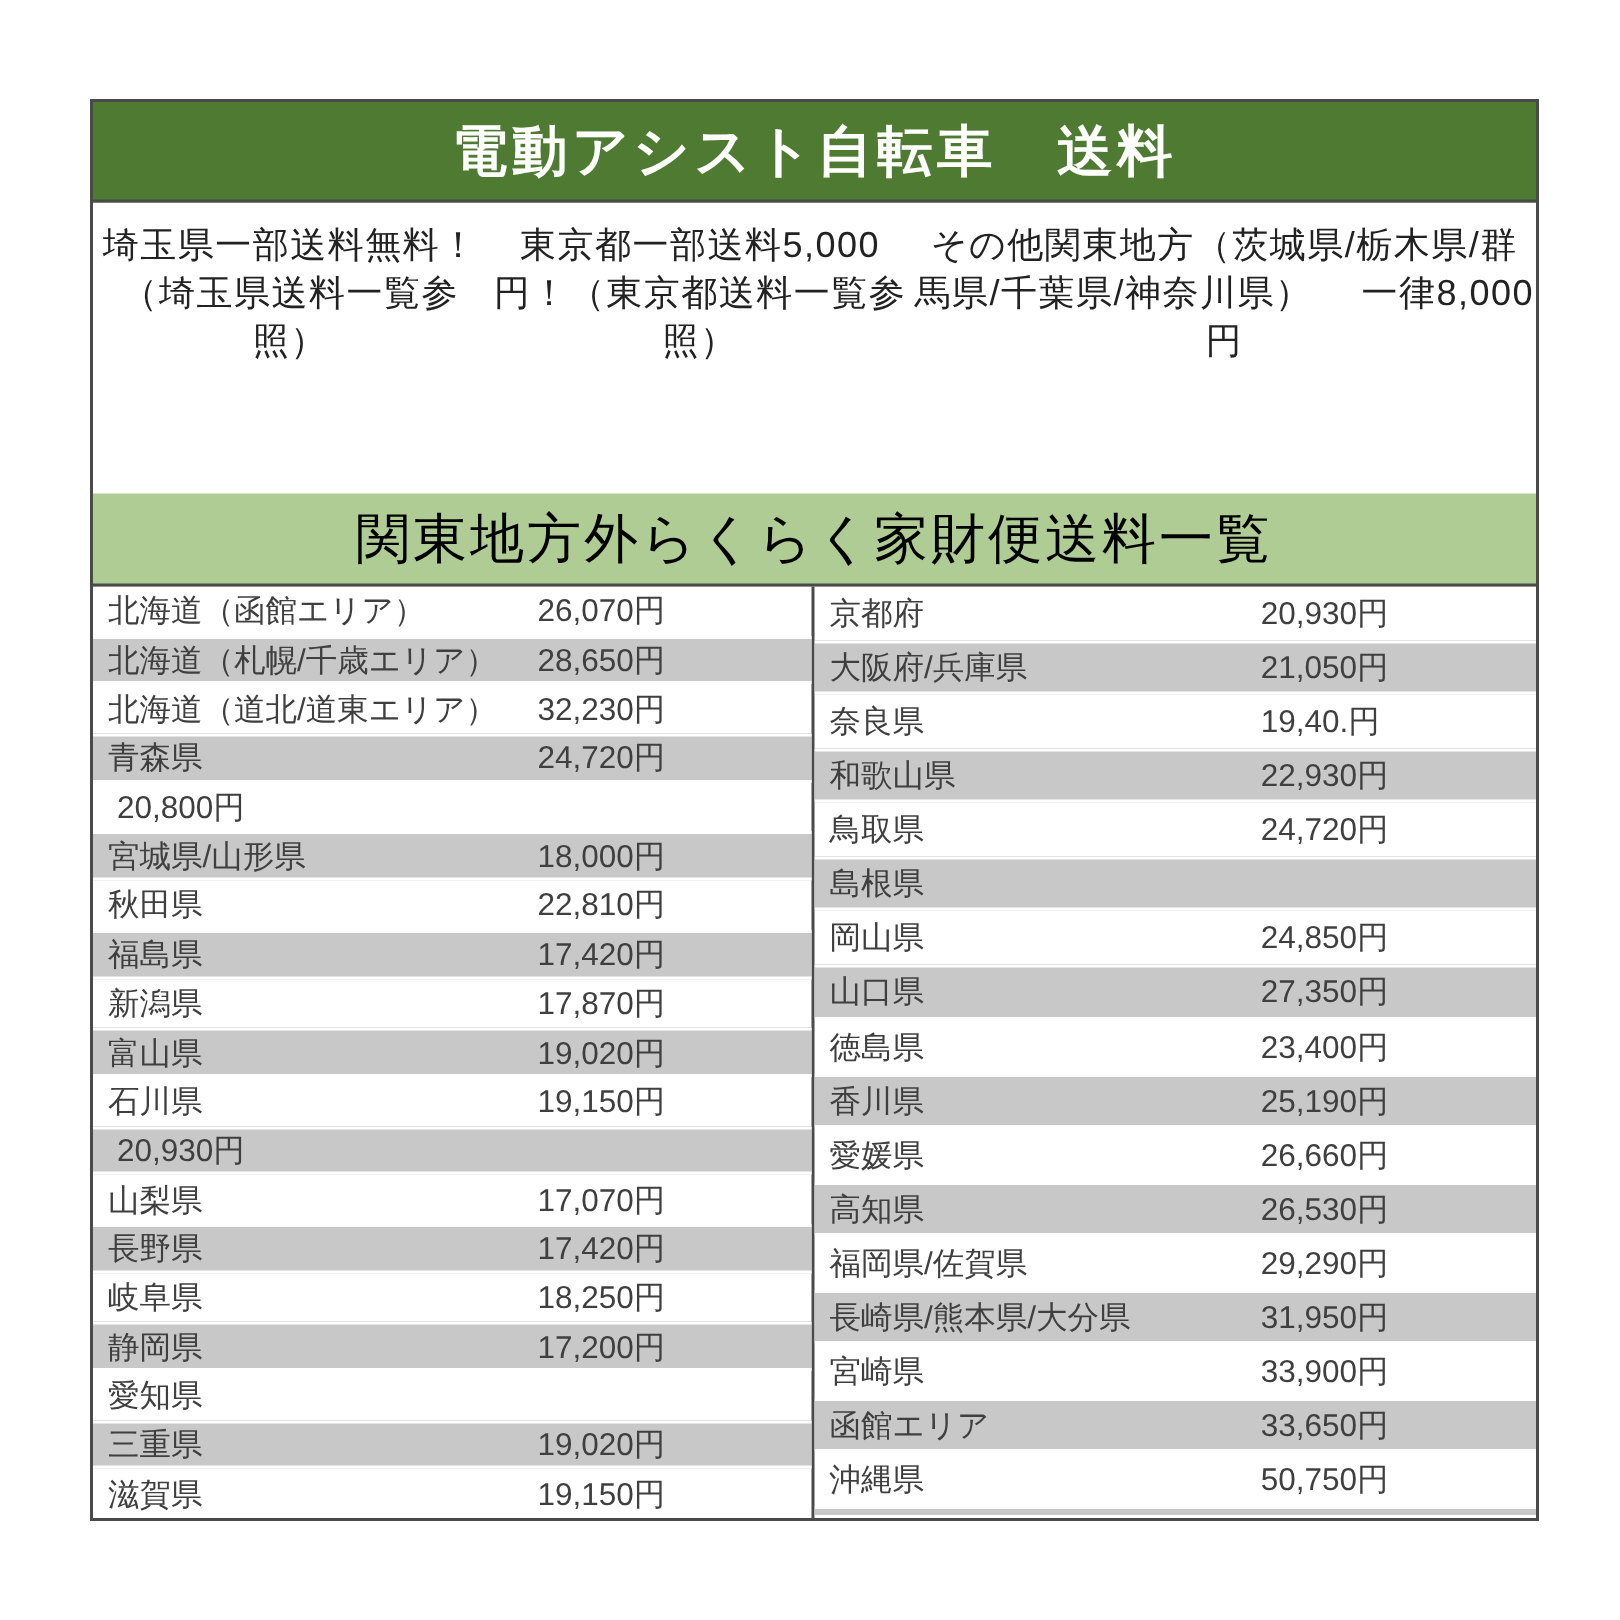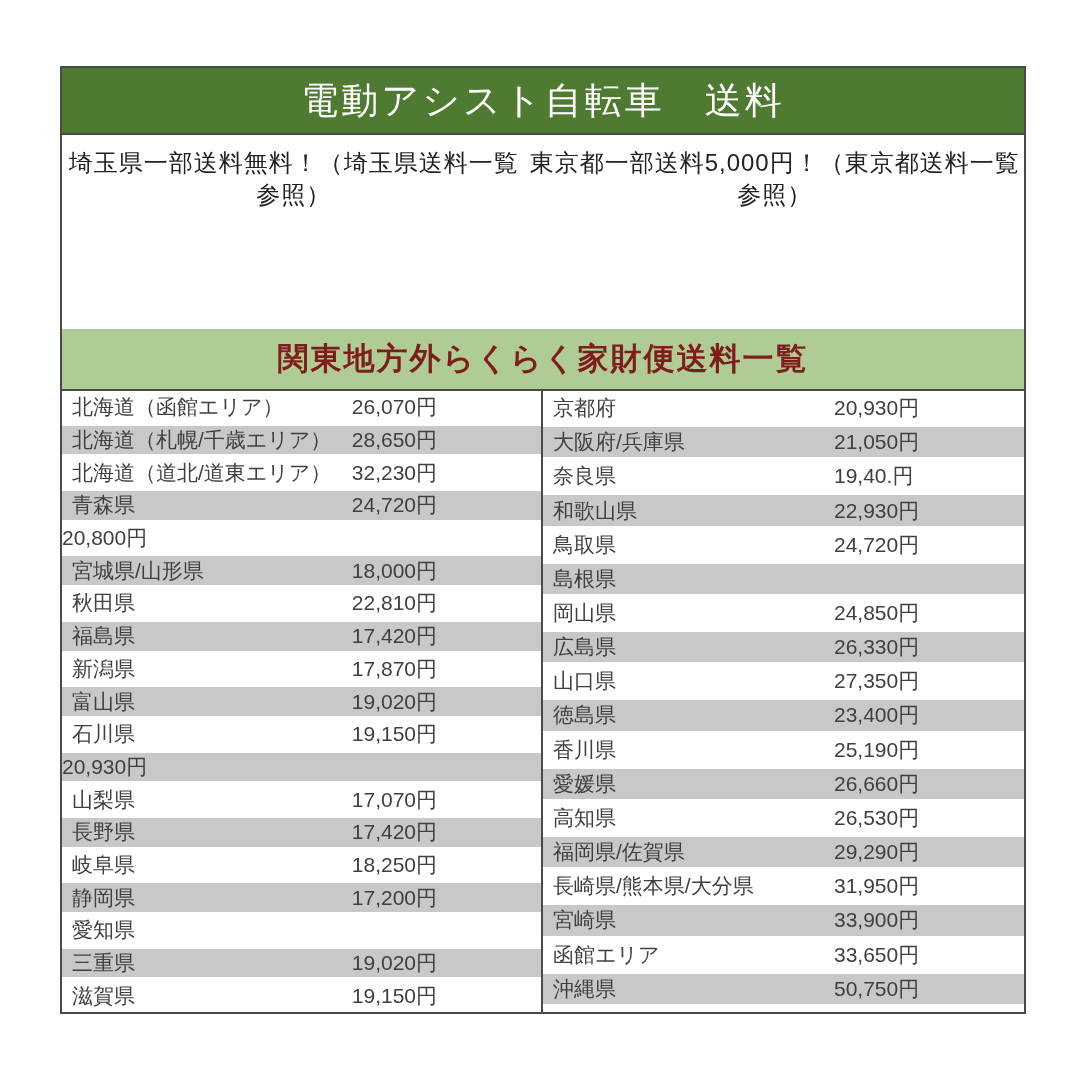--- a/index.html
+++ b/index.html
@@ -29,21 +29,21 @@
   .title-bar {
     height: 67px;
     flex: 0 0 67px;
     background: var(--header-green);
     border-bottom: 2px solid var(--border-dark);
     display: flex;
     align-items: center;
     justify-content: center;
     color: #ffffff;
     font-size: 37px;
-    font-weight: normal;
+    font-weight: bold;
     letter-spacing: 3px;
   }
   .notes {
     flex: 0 0 194px;
     display: flex;
     flex-direction: row;
     justify-content: space-around;
     padding: 12px 0 14px 0;
   }
   .note-line {
@@ -52,23 +52,23 @@
     color: var(--note-text);
     letter-spacing: 1px;
   }
   .subheader {
     flex: 0 0 62px;
     background: var(--subheader-green);
     border-bottom: 2px solid var(--border-dark);
     display: flex;
     align-items: center;
     justify-content: center;
-    font-size: 31px;
-    font-weight: bold;
-    color: #7f1d1d;
+    font-size: 36px;
+    font-weight: normal;
+    color: #000000;
     letter-spacing: 2px;
   }
   .table {
     flex: 1 1 auto;
     display: flex;
     flex-direction: row;
   }
   .table-col {
     width: 50%;
     display: flex;
@@ -88,32 +88,34 @@
   }
   .cell-region {
     width: 60.5%;
     padding-left: 10px;
     white-space: nowrap;
     overflow: hidden;
   }
   .cell-price {
     width: 39.5%;
     white-space: nowrap;
+    margin-left: 16px;
   }
 </style>
 </head>
 <body>
 
 <div class="sheet">
 
   <div class="title-bar">電動アシスト自転車　送料</div>
 
   <div class="notes">
     <div class="note-line">埼玉県一部送料無料！（埼玉県送料一覧参照）</div>
     <div class="note-line">東京都一部送料5,000円！（東京都送料一覧参照）</div>
+    <div class="note-line">その他関東地方（茨城県/栃木県/群馬県/千葉県/神奈川県）　 一律8,000円</div>
   </div>
 
   <div class="subheader">関東地方外らくらく家財便送料一覧</div>
 
   <div class="table">
     <div class="table-col left">
         <div class="t-row">
           <div class="cell-region">北海道（函館エリア）</div>
           <div class="cell-price">26,070円</div>
         </div>
@@ -209,24 +211,20 @@
           <div class="cell-price">24,720円</div>
         </div>
         <div class="t-row">
           <div class="cell-region">島根県</div>
         </div>
         <div class="t-row">
           <div class="cell-region">岡山県</div>
           <div class="cell-price">24,850円</div>
         </div>
         <div class="t-row">
-          <div class="cell-region">広島県</div>
-          <div class="cell-price">26,330円</div>
-        </div>
-        <div class="t-row">
           <div class="cell-region">山口県</div>
           <div class="cell-price">27,350円</div>
         </div>
         <div class="t-row">
           <div class="cell-region">徳島県</div>
           <div class="cell-price">23,400円</div>
         </div>
         <div class="t-row">
           <div class="cell-region">香川県</div>
           <div class="cell-price">25,190円</div>

